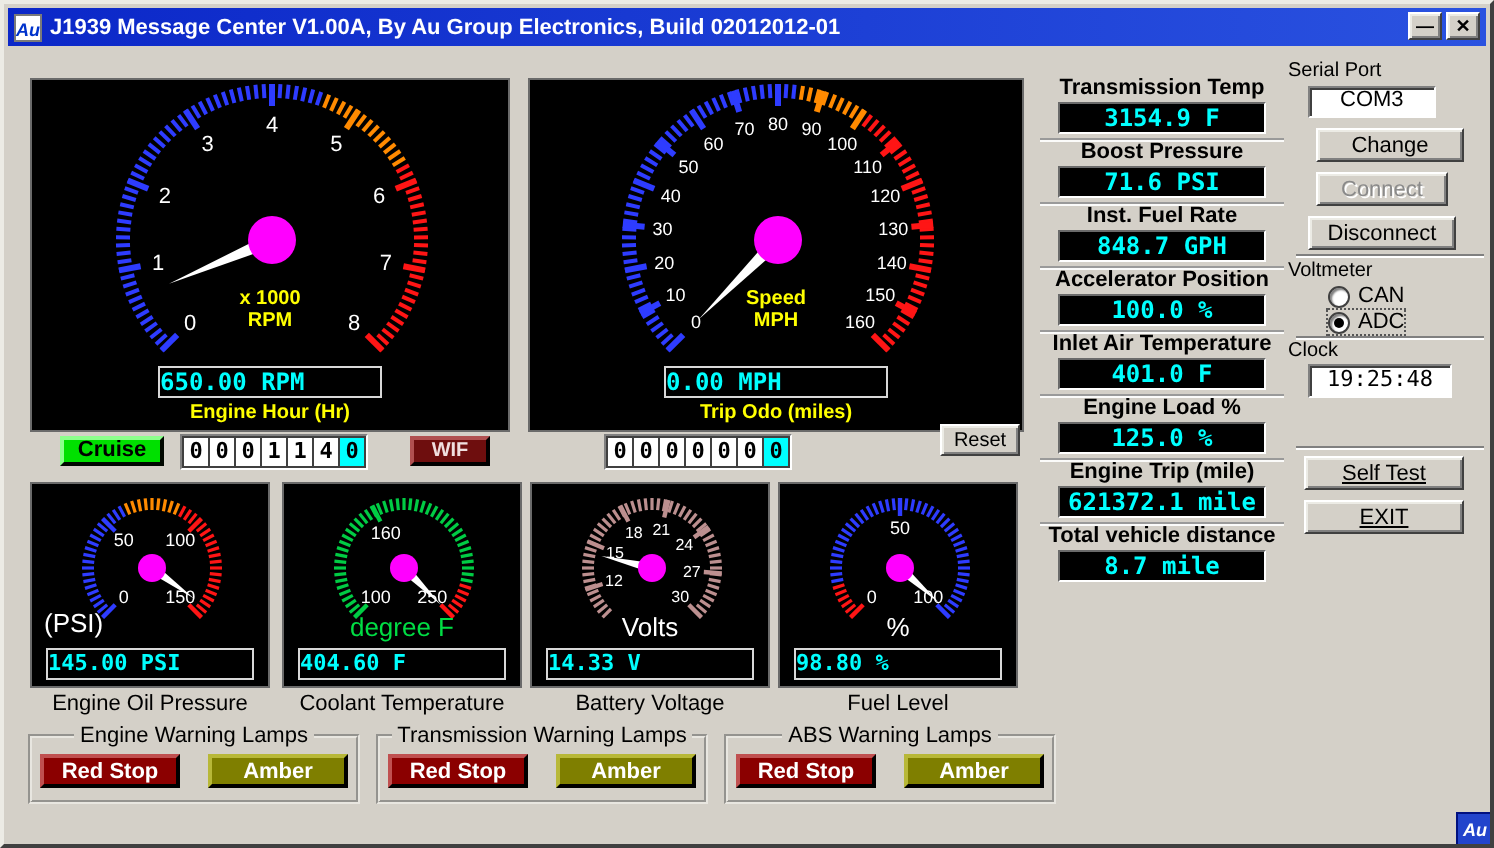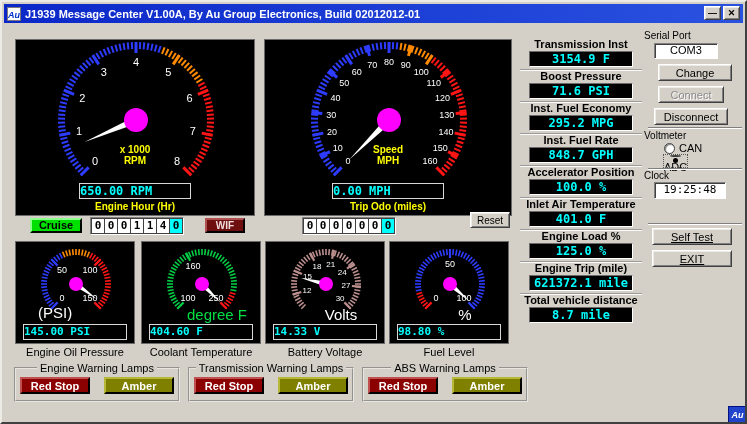--- a/index.html
+++ b/index.html
@@ -45,21 +45,21 @@
     position:absolute; top:161px; width:100%; text-align:center;
     color:#ffff00; font-size:10px; font-weight:bold;
   }
   .gdisplay {
     position:absolute; background:#000; color:#00ffff; text-align:left;
     font-family:"DejaVu Sans Mono",monospace; font-weight:bold;
     border:1px solid #d8d8d8;
   }
   .gdisplay.big { top:143px; left:50%; transform:translateX(-50%); width:112px; height:16px; font-size:12px; line-height:14px; }
   .gdisplay.small { top:82px; left:50%; transform:translateX(-50%); width:104px; height:16px; font-size:11px; line-height:14px; }
-  .sunit { position:absolute; top:64px; width:100%; text-align:center; color:#fff; font-size:15px;margin-left:16px; }
+  .sunit { position:absolute; top:64px; width:100%; text-align:center; color:#fff; font-size:13px; }
   #oil-panel .sunit { text-align:left; padding-left:6px; top:62px; }
   #coolant-panel .sunit { color:#00dd44; }
   .caption { position:absolute; width:120px; top:344px; text-align:center; font-size:11px; color:#000; white-space:nowrap; }
   #cap-oil { left:13px; } #cap-coolant { left:139px; } #cap-battery { left:263px; } #cap-fuel { left:387px; }
   
   .odo {
     position:absolute; display:flex; gap:1px; padding:1px; background:#404040;
     border:1px solid; border-color:#808080 #fff #fff #808080;
   }
   #hour-odo { left:88px; top:215px; }
@@ -103,21 +103,21 @@
   }
   
   #side { position:absolute; left:642px; top:28px; width:102px; height:270px; }
   .s-label { position:absolute; width:100%; font-size:10px; height:12px; line-height:12px; }
   #lbl-serial { top:0; } #lbl-volt { top:100px; } #lbl-clock { top:140px; }
   #com-field { top:13px; left:10px; width:64px; height:16px; padding-left:15px; line-height:13px; }
   #btn-change { top:34px; left:14px; width:74px; height:17px; }
   #btn-connect { top:56px; left:14px; width:66px; height:17px; }
   #btn-disconnect { top:78px; left:10px; width:74px; height:17px; }
   .radio { position:absolute; left:20px; display:flex; align-items:center; gap:4px; font-size:11px; height:12px; }
-  #radio-can { top:112px; } #radio-adc { top:125px; outline:1px dotted #555;flex-direction:column; }
+  #radio-can { top:112px; } #radio-adc { top:125px; outline:1px dotted #555; }
   .rb { width:11px; height:11px; border-radius:50%; background:#fff; border:1px solid #404040;
         box-shadow:inset 1px 1px 1px #808080; position:relative; }
   .rb.on::after { content:""; position:absolute; left:2px; top:2px; width:5px; height:5px; border-radius:50%; background:#000; }
   #clock-field { top:152px; left:10px; width:72px; height:17px; text-align:center;
                  font-family:"DejaVu Sans Mono",monospace; line-height:14px; }
   #btn-selftest { top:198px; left:8px; width:80px; height:17px; }
   #btn-exit { top:220px; left:8px; width:80px; height:17px; }
   .sep { position:absolute; left:4px; right:4px; height:2px; border-top:1px solid #808080; border-bottom:1px solid #fff; }
   #sep1 { top:97px; } #sep2 { top:138px; } #sep3 { top:193px; }
   
@@ -426,30 +426,26 @@
     <span class="dig">0</span>
     <span class="dig">0</span>
     <span class="dig">0</span>
     <span class="dig">0</span>
     <span class="dig last">0</span>
   </div>
   <button class="wbtn" style="left:468px;top:210px;width:40px;height:16px;font-size:10px;">Reset</button>
 
   <div id="readouts">
     <div class="readout">
-      <div class="r-label">Transmission Inst</div>
+      <div class="r-label">Transmission Temp</div>
       <div class="r-value">3154.9 F</div>
     </div>
     <div class="readout">
       <div class="r-label">Boost Pressure</div>
       <div class="r-value">71.6 PSI</div>
-    </div>
-    <div class="readout">
-      <div class="r-label">Inst. Fuel Economy</div>
-      <div class="r-value">295.2 MPG</div>
     </div>
     <div class="readout">
       <div class="r-label">Inst. Fuel Rate</div>
       <div class="r-value">848.7 GPH</div>
     </div>
     <div class="readout">
       <div class="r-label">Accelerator Position</div>
       <div class="r-value">100.0 %</div>
     </div>
     <div class="readout">

